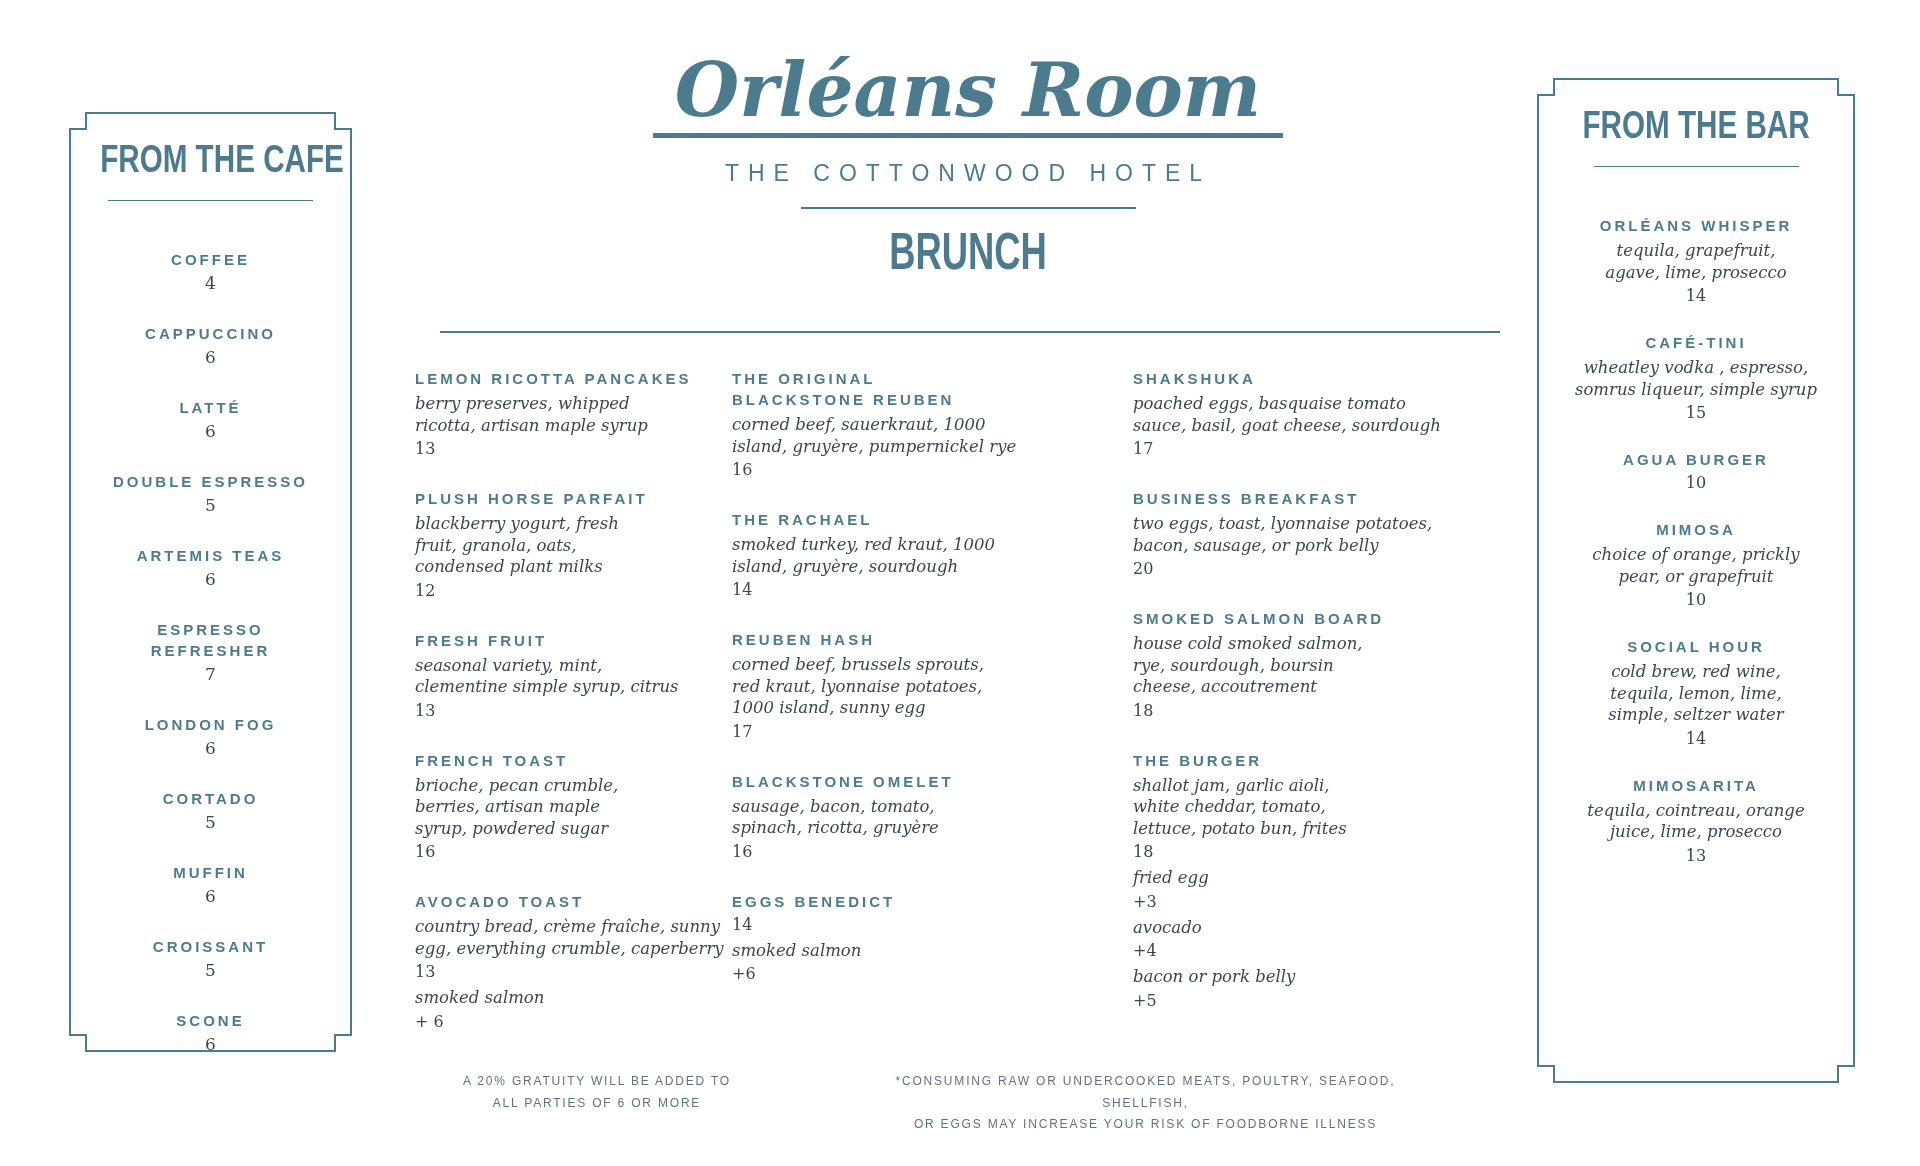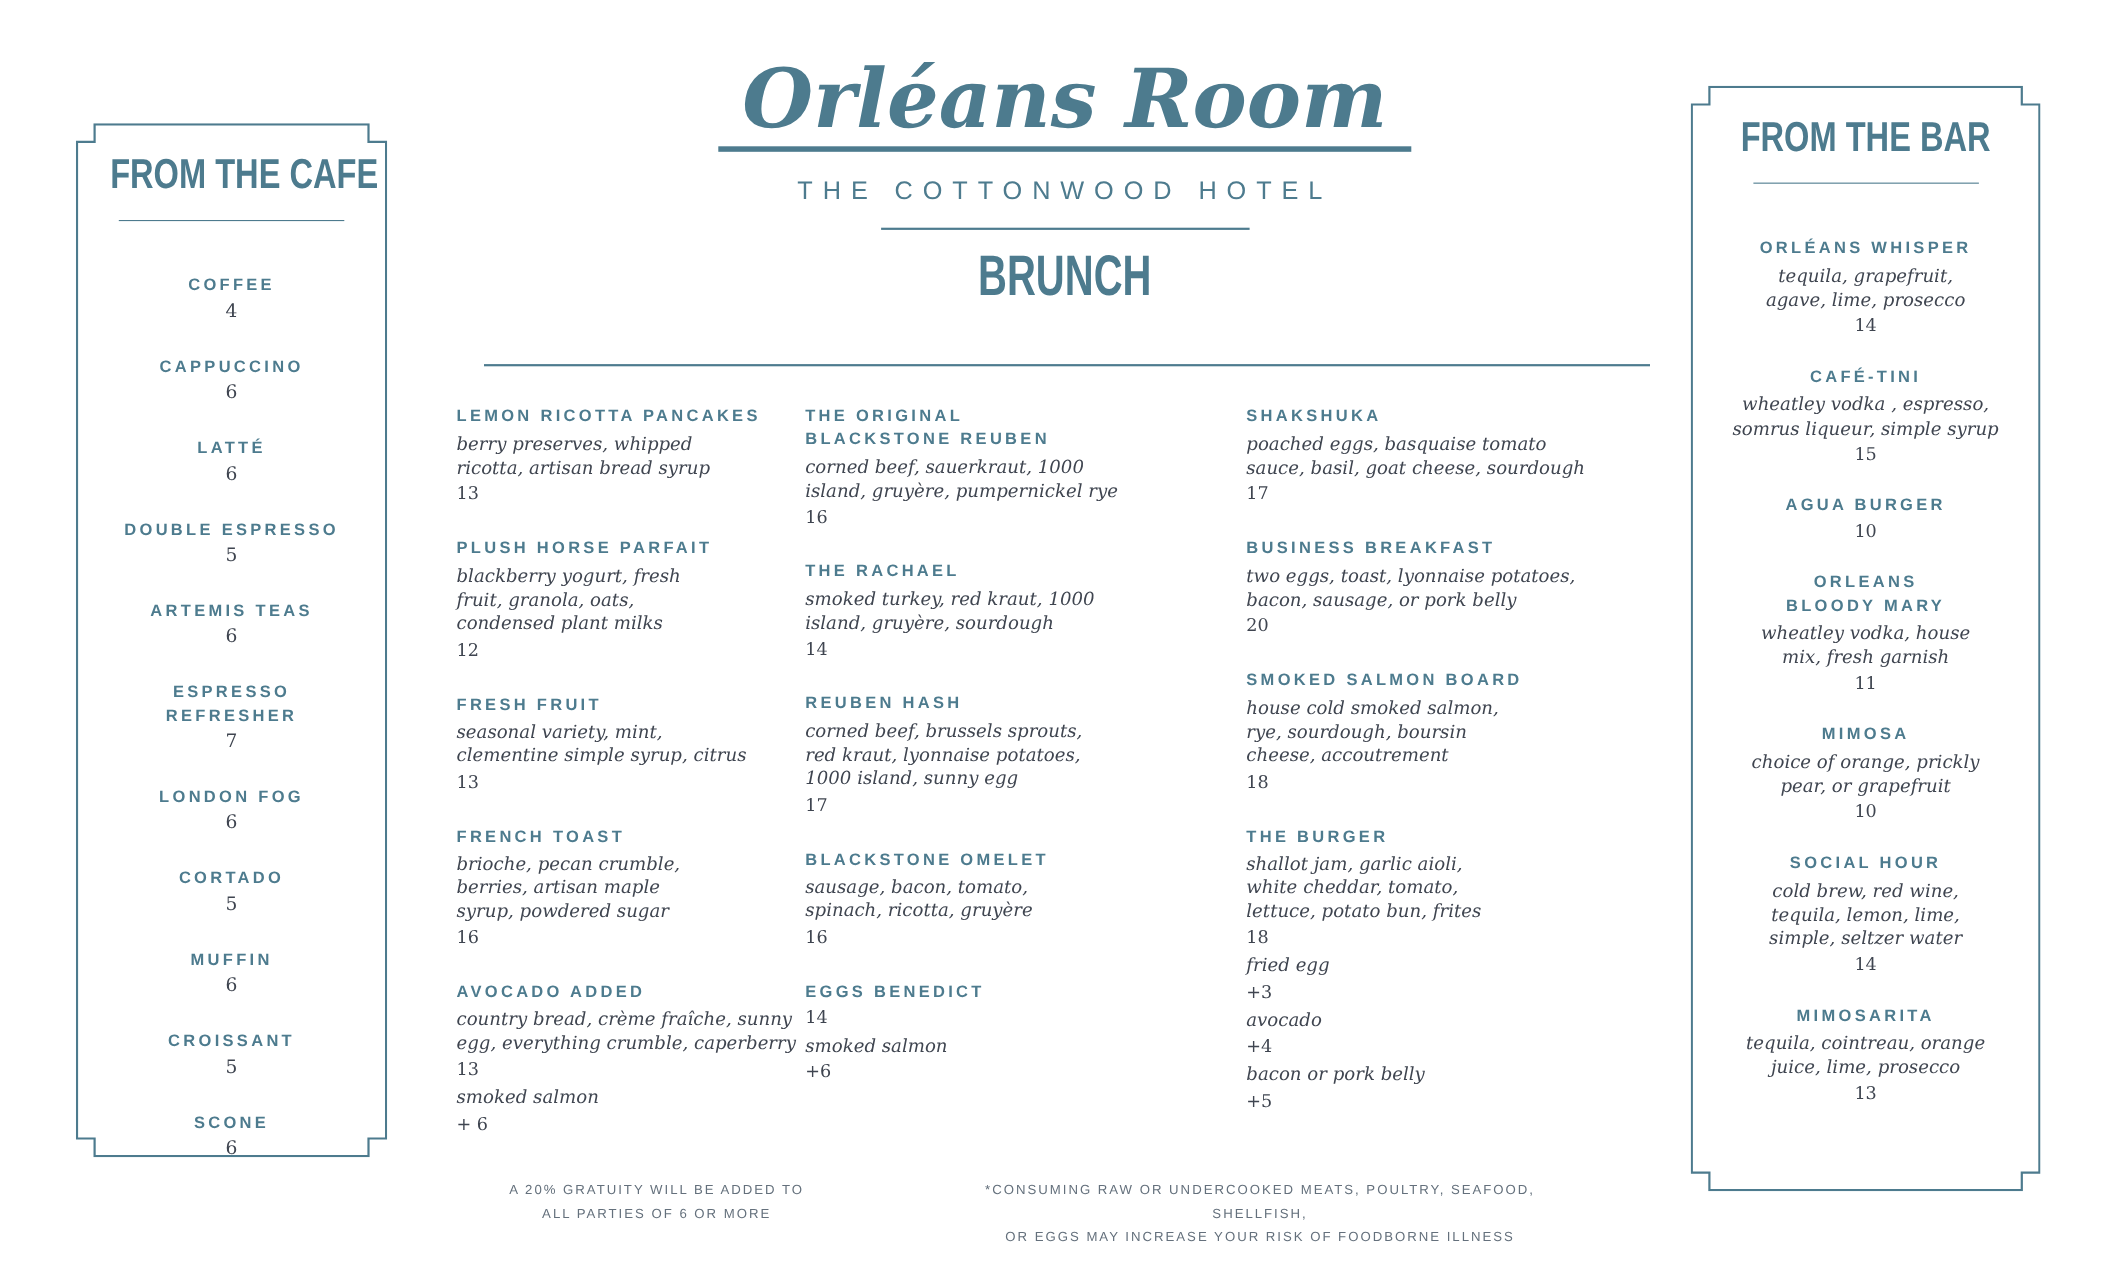--- a/index.html
+++ b/index.html
@@ -242,21 +242,21 @@
     <div class="subtitle">THE COTTONWOOD HOTEL</div>
     <hr class="subtitle-rule">
     <div class="brunch-title">BRUNCH</div>
   </div>
   <hr class="long-rule">
 
   <div class="brunch-col col-1">
   <div class="menu-item">
     <div class="item-name">LEMON RICOTTA PANCAKES</div>
     <div class="item-desc">berry preserves, whipped
-ricotta, artisan bread syrup</div>
+ricotta, artisan maple syrup</div>
     <div class="item-price">13</div>
 
   </div>
 
   <div class="menu-item">
     <div class="item-name">PLUSH HORSE PARFAIT</div>
     <div class="item-desc">blackberry yogurt, fresh
 fruit, granola, oats,
 condensed plant milks</div>
     <div class="item-price">12</div>
@@ -274,21 +274,21 @@
   <div class="menu-item">
     <div class="item-name">FRENCH TOAST</div>
     <div class="item-desc">brioche, pecan crumble,
 berries, artisan maple
 syrup, powdered sugar</div>
     <div class="item-price">16</div>
 
   </div>
 
   <div class="menu-item">
-    <div class="item-name">AVOCADO ADDED</div>
+    <div class="item-name">AVOCADO TOAST</div>
     <div class="item-desc">country bread, crème fraîche, sunny
 egg, everything crumble, caperberry</div>
     <div class="item-price">13</div>
     <div class="item-extras">
           <div class="extra-label">smoked salmon</div>
           <div class="extra-price">+ 6</div>
         </div>
   </div>
 </div>
   <div class="brunch-col col-2">
@@ -400,28 +400,20 @@
     <div class="item-price">15</div>
 
   </div>
 
   <div class="menu-item">
     <div class="item-name">AGUA BURGER</div>
     <div class="item-price">10</div>
 
   </div>
 
-  <div class="menu-item">
-    <div class="item-name">ORLEANS
-BLOODY MARY</div>
-    <div class="item-desc">wheatley vodka, house
-mix, fresh garnish</div>
-    <div class="item-price">11</div>
-
-  </div>
 
   <div class="menu-item">
     <div class="item-name">MIMOSA</div>
     <div class="item-desc">choice of orange, prickly
 pear, or grapefruit</div>
     <div class="item-price">10</div>
 
   </div>
 
   <div class="menu-item">

